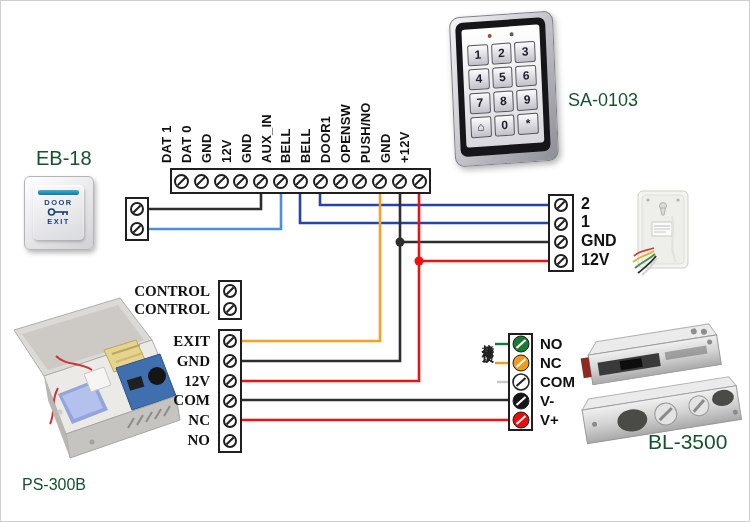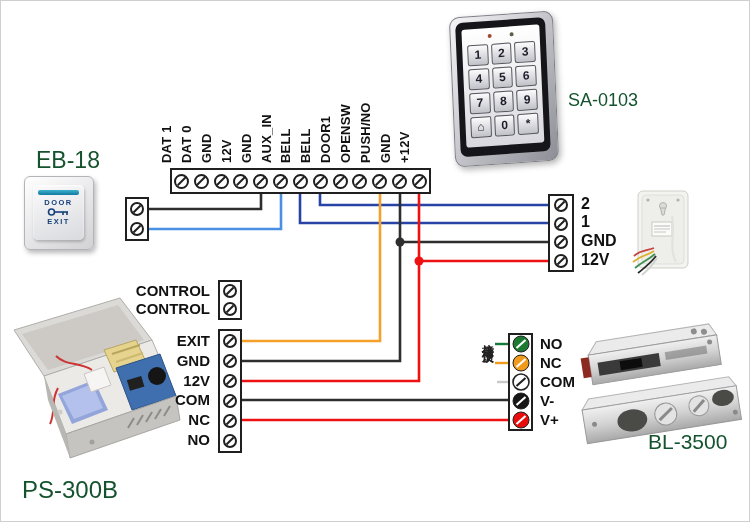--- a/index.html
+++ b/index.html
@@ -18,21 +18,21 @@
          padding:0 2px;box-sizing:border-box;}
   .screw{width:15px;height:15px;border:2px solid #1f1f1f;border-radius:50%;position:relative;background:#fff;box-sizing:border-box;flex:none;}
   .screw::after{content:"";position:absolute;left:50%;top:50%;width:2px;height:12px;background:#1f1f1f;
                 transform:translate(-50%,-50%) rotate(45deg);}
   .screw.sm{width:14px;height:14px;}
   .screw.sm::after{height:10px;}
 
   .vlabel{position:absolute;z-index:3;height:14px;line-height:14px;font-weight:bold;font-size:13px;
           color:#111;white-space:nowrap;transform-origin:0 100%;transform:rotate(-90deg);letter-spacing:0.2px;}
   .blabel{position:absolute;z-index:3;font-weight:bold;font-size:15px;line-height:16px;color:#111;white-space:nowrap;}
-  .blabel.right{text-align:right;}
+  .blabel.right{text-align:right;font-family:Liberation Serif, serif;}
   .model{position:absolute;z-index:3;color:#14532d;white-space:nowrap;}
   .note-vert{position:absolute;z-index:3;writing-mode:vertical-rl;letter-spacing:2px;
              font-size:12px;font-weight:600;color:#222;}
 
   .rscrew{width:18px;height:18px;flex:none;}
 
   
   .eb-plate{position:absolute;left:24px;top:176px;width:68px;height:72px;z-index:2;border-radius:6px;
             background:linear-gradient(145deg,#ffffff,#d2d2d6);border:1px solid #b4b4b8;
             box-shadow:2px 3px 5px rgba(0,0,0,.28);}
@@ -107,21 +107,21 @@
   <div class="vlabel" style="left:254px;top:149px">GND</div>
   <div class="vlabel" style="left:274px;top:149px">AUX_IN</div>
   <div class="vlabel" style="left:293px;top:149px">BELL</div>
   <div class="vlabel" style="left:313px;top:149px">BELL</div>
   <div class="vlabel" style="left:333px;top:149px">DOOR1</div>
   <div class="vlabel" style="left:353px;top:149px">OPENSW</div>
   <div class="vlabel" style="left:373px;top:149px">PUSH/NO</div>
   <div class="vlabel" style="left:393px;top:149px">GND</div>
   <div class="vlabel" style="left:412px;top:149px">+12V</div>
 
-  <div class="model" style="left:36px;top:147px;font-size:23px">EB-18</div>
+  <div class="model" style="left:36px;top:147px;font-size:20px">EB-18</div>
   <div class="eb-plate">
     <div class="eb-btn">
       <div class="eb-stripe"></div>
       <div class="eb-txt">DOOR</div>
       <svg width="24" height="10" viewBox="0 0 24 10">
         <circle cx="4.5" cy="5" r="3" fill="none" stroke="#16407a" stroke-width="1.6"></circle>
         <line x1="7.5" y1="5" x2="21" y2="5" stroke="#16407a" stroke-width="1.6"></line>
         <line x1="16" y1="5" x2="16" y2="8" stroke="#16407a" stroke-width="1.6"></line>
         <line x1="20" y1="5" x2="20" y2="8" stroke="#16407a" stroke-width="1.6"></line>
       </svg>
@@ -256,21 +256,21 @@
     <polygon points="66,142 176,104 180,128 70,166" fill="#c6c4c0" stroke="#a8a6a2"></polygon>
     <polygon points="44,84 48,108 70,166 66,142" fill="#b9b7b3"></polygon>
     <line x1="128" y1="136" x2="134" y2="126" stroke="#8e8c88" stroke-width="2"></line>
     <line x1="137" y1="133" x2="143" y2="123" stroke="#8e8c88" stroke-width="2"></line>
     <line x1="146" y1="130" x2="152" y2="120" stroke="#8e8c88" stroke-width="2"></line>
     <line x1="155" y1="127" x2="161" y2="117" stroke="#8e8c88" stroke-width="2"></line>
     <line x1="164" y1="124" x2="170" y2="114" stroke="#8e8c88" stroke-width="2"></line>
     <circle cx="92" cy="150" r="2.5" fill="#a2a09c"></circle>
     <circle cx="60" cy="120" r="2.5" fill="#cfcdc9"></circle>
   </svg>
-  <div class="model" style="left:22px;top:476px;font-size:24px">PS-300B</div>
+  <div class="model" style="left:22px;top:476px;font-size:16px">PS-300B</div>
 
   <svg class="photo" style="left:570px;top:316px" width="180" height="140" viewBox="0 0 180 140">
     <defs>
       <linearGradient id="alu" x1="0" y1="0" x2="0" y2="1">
         <stop offset="0" stop-color="#f0f0f0"></stop>
           <stop offset="0.5" stop-color="#d3d3d3"></stop>
           <stop offset="1" stop-color="#a9a9a9"></stop>
       </linearGradient>
     </defs>
     <g transform="rotate(-9 90 45)">

